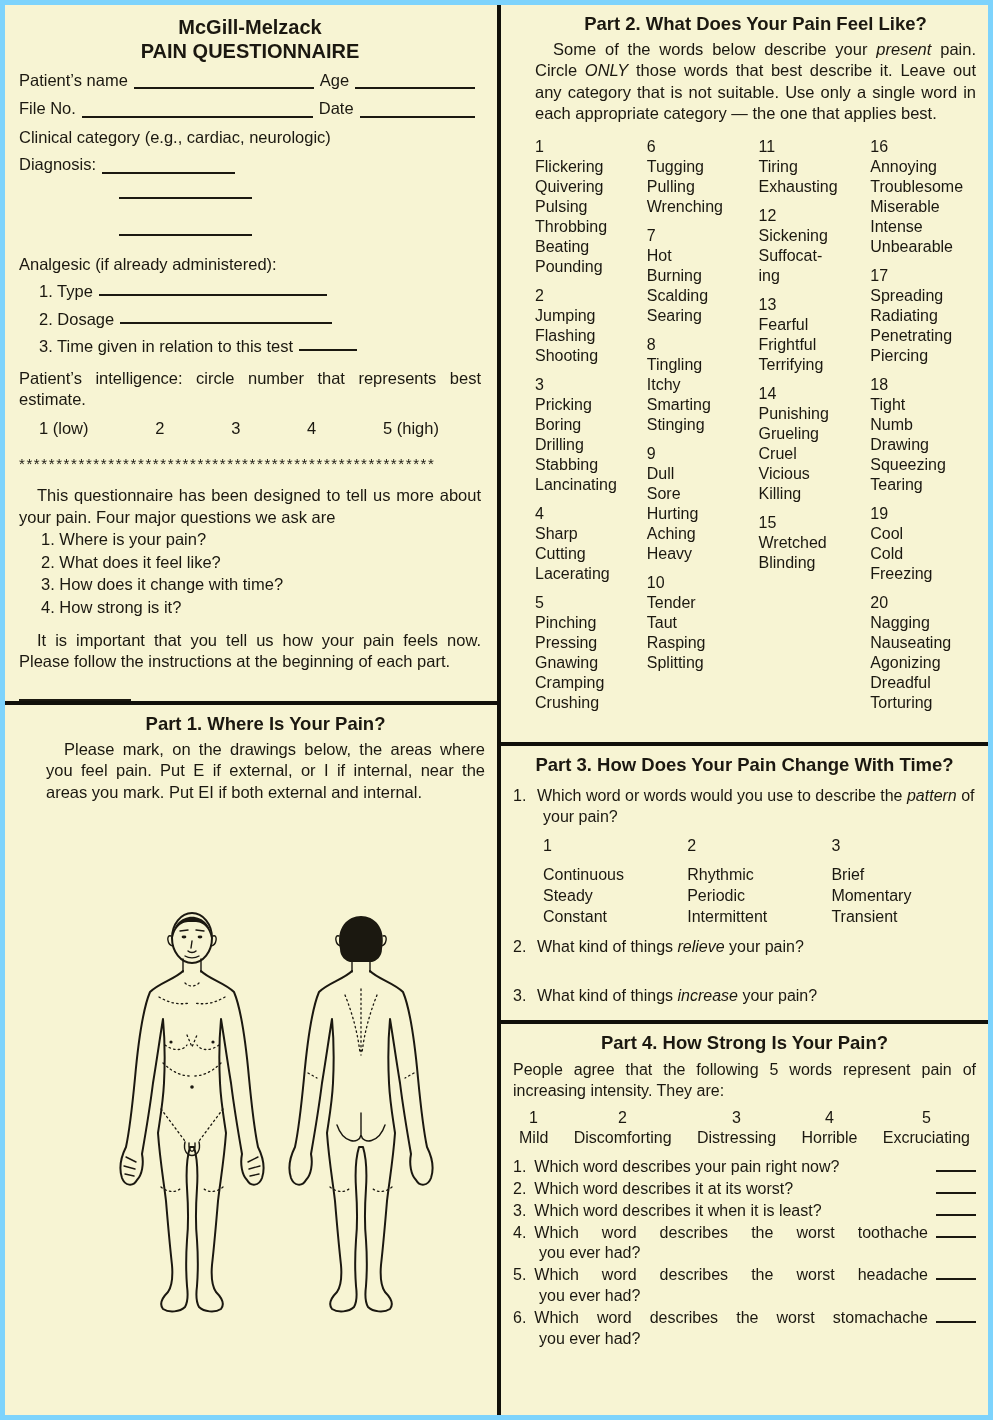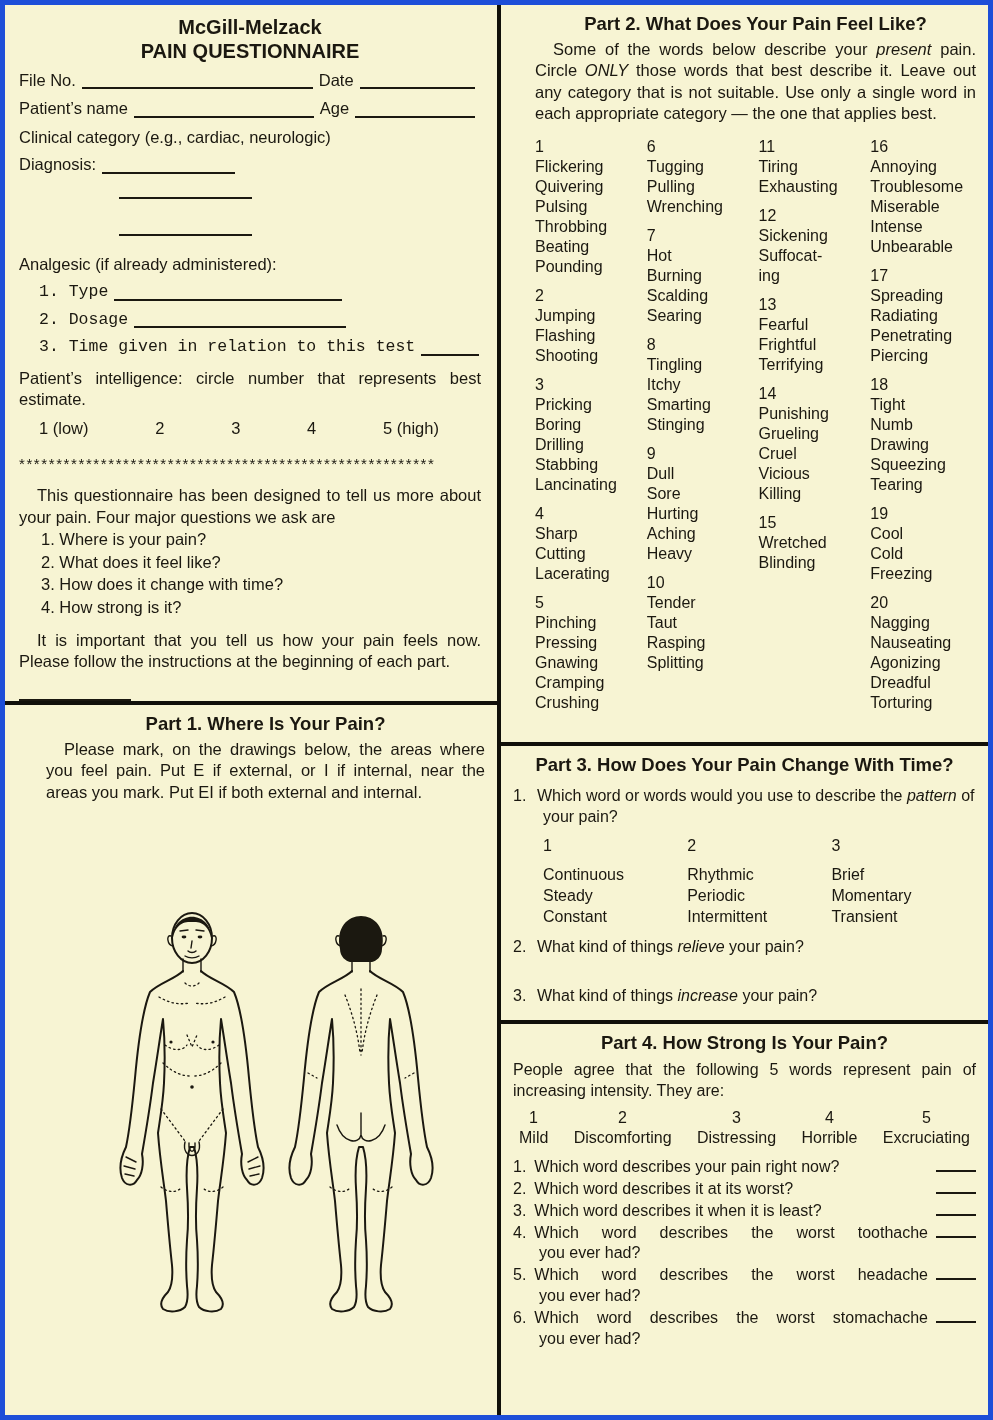--- a/index.html
+++ b/index.html
@@ -1,21 +1,21 @@
 <!DOCTYPE html>
 <html><head>
 <meta charset="utf-8">
 <style>
   * { margin:0; padding:0; box-sizing:border-box; }
   html,body { background:#888; }
   .page {
     position:relative;
     width:993px; height:1420px;
     background:#11100a;
-    border:5px solid #1d4ed8;
+    border:5px solid #7dd3fc;
     font-family:"Liberation Sans", sans-serif;
     color:#1b1810;
     display:flex;
   }
   .col { display:flex; flex-direction:column; background:#11100a; }
   .col-left  { width:492px; }
   .col-right { width:487px; }
   .vdiv { width:4px; background:#11100a; }
   .box { background:#f7f4d3; overflow:hidden; }
   .hdiv { height:4px; background:#11100a; }
@@ -27,21 +27,21 @@
   
   .sec-admin { height:696px; padding:10px 16px 0 14px; font-size:16.5px; line-height:1.3; }
   .qtitle { text-align:center; font-weight:bold; font-size:20px; line-height:1.2; }
   .frow { display:flex; align-items:flex-end; margin-top:7px; font-size:16.5px; }
   .frow .lbl { white-space:nowrap; }
   .fline { display:inline-block; border-bottom:2px solid #1b1810; height:15px; }
   .grow { flex:1 1 auto; margin:0 6px 2px 6px; }
   .fixed { margin:0 0 2px 6px; }
   .plain-row { margin-top:7px; }
   .diag-blank { margin-top:8px; margin-left:100px; }
-  .analgesic-item { display:flex; align-items:flex-end; margin-top:6px; padding-left:20px;font-family:Liberation Mono, monospace; }
+  .analgesic-item { display:flex; margin-top:6px; padding-left:20px; }
   .scale-row { display:flex; justify-content:space-between; padding:8px 42px 0 20px; font-size:16.5px;gap:44px; }
   .stars { white-space:nowrap; overflow:hidden; letter-spacing:1.6px; font-size:15px; margin-top:14px; }
   .intro-p { margin-top:12px; }
   .intro-q { padding-left:22px; margin-top:1px; }
   .foot-rule { width:112px; border-top:2px solid #1b1810; margin-top:26px; }
 
   
   .part-title { text-align:center; font-weight:bold; font-size:18.5px; padding-top:8px; }
   .part-body { padding:4px 12px 0 12px; font-size:16px; line-height:1.3; }
 
@@ -91,30 +91,30 @@
 
 <div class="page">
 
   <div class="col col-left">
 
     <div class="box sec-admin">
       <div class="qtitle">McGill-Melzack</div>
       <div class="qtitle">PAIN QUESTIONNAIRE</div>
 
       <div class="frow">
+        <span class="lbl">Patient’s name</span>
+        <span class="fline grow" style="flex:1.5"></span>
+        <span class="lbl">Age</span>
+        <span class="fline grow" style="flex:1"></span>
+      </div>
+
+      <div class="frow">
         <span class="lbl">File No.</span>
         <span class="fline grow" style="flex:2"></span>
         <span class="lbl">Date</span>
-        <span class="fline grow" style="flex:1"></span>
-      </div>
-
-      <div class="frow">
-        <span class="lbl">Patient’s name</span>
-        <span class="fline grow" style="flex:1.5"></span>
-        <span class="lbl">Age</span>
         <span class="fline grow" style="flex:1"></span>
       </div>
 
       <div class="plain-row">Clinical category (e.g., cardiac, neurologic)</div>
 
       <div class="frow" style="margin-top:6px">
         <span class="lbl">Diagnosis:</span>
         <span class="fline fixed" style="width:133px"></span>
       </div>
       <div class="fline diag-blank" style="width:133px; display:block"></div>

